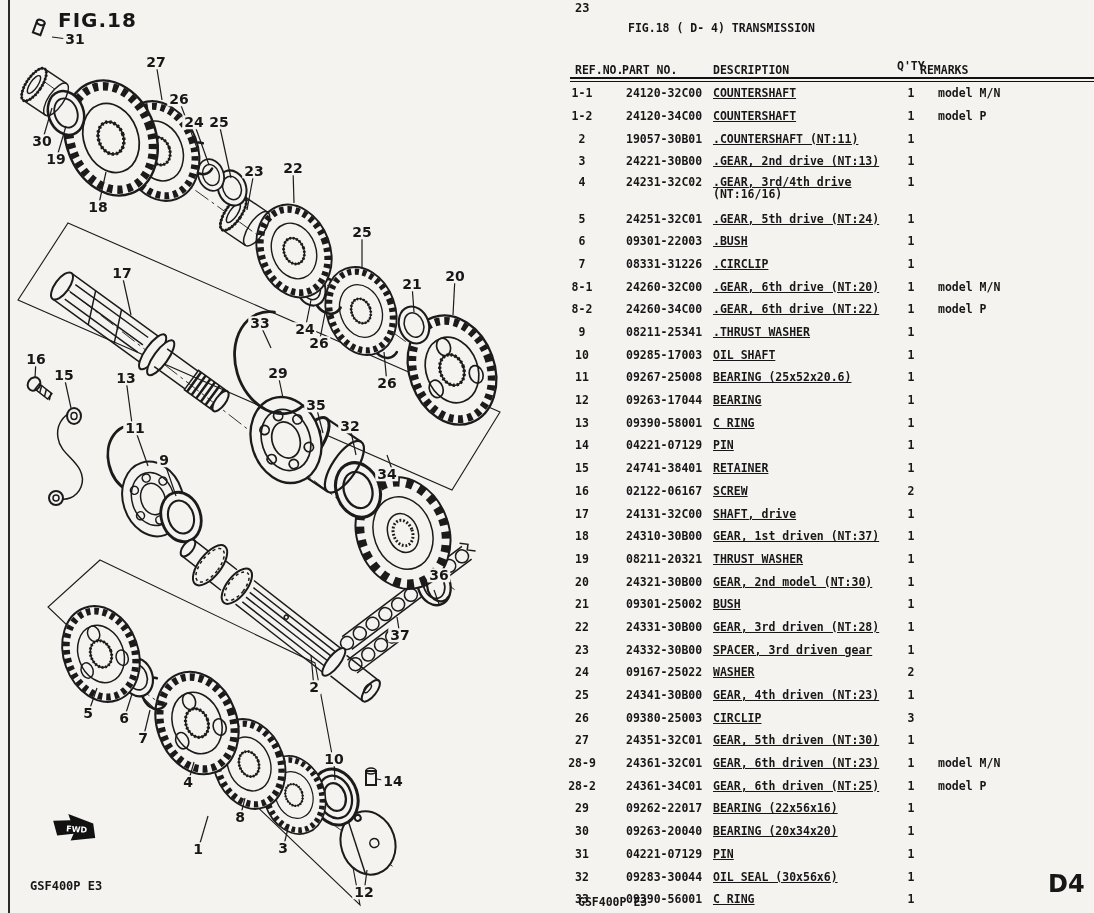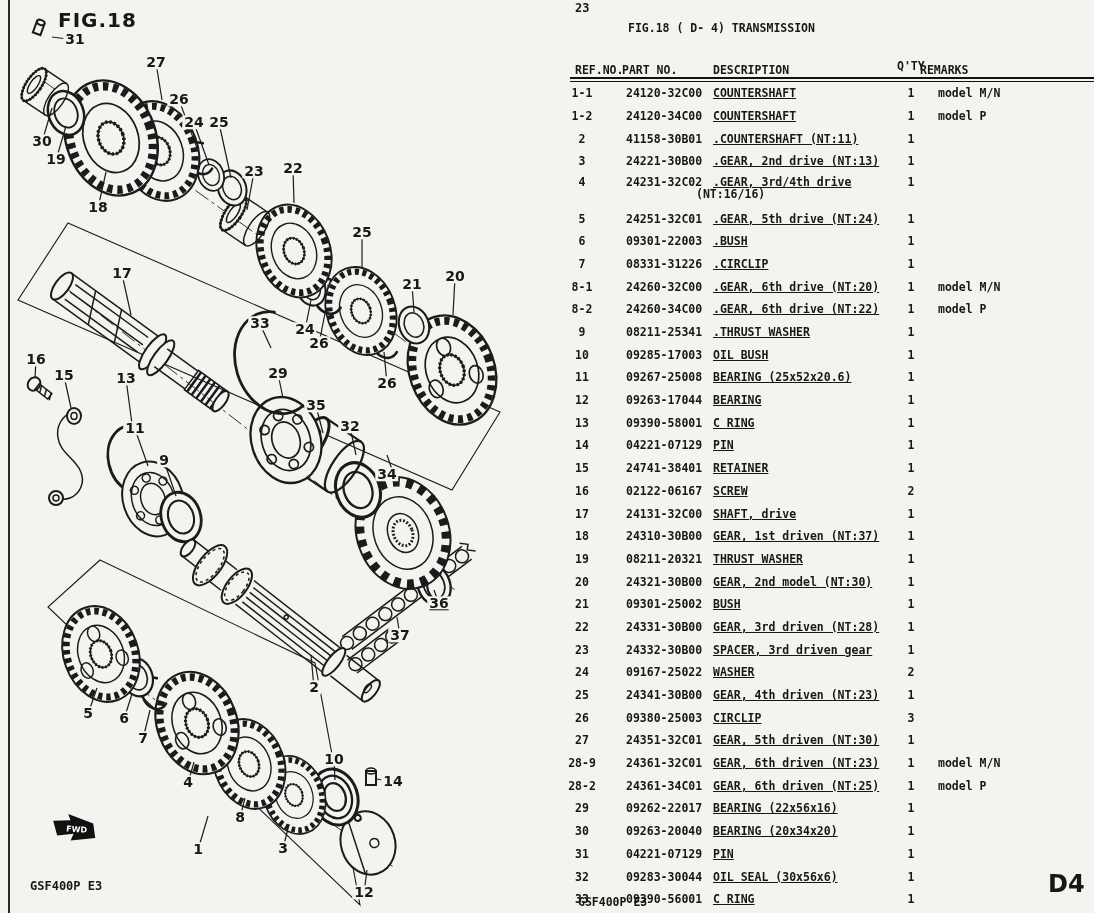--- a/index.html
+++ b/index.html
@@ -35,21 +35,21 @@
   .h-rem{left:360px;width:125px;text-align:left;}
   .hrule{position:absolute;left:10px;top:77px;width:524px;height:2px;
          border-top:2px solid #111;border-bottom:1px solid #111;}
   .rows{position:absolute;left:0;top:82px;width:534px;}
   .prow{position:relative;height:22.7px;}
   .prow.tall{height:34.5px;}
   .cell{position:absolute;top:50%;transform:translateY(-50%);white-space:nowrap;}
   .c-ref{left:0;width:44px;text-align:center;}
   .c-part{left:66px;}
   .c-desc{left:153px;text-decoration:underline;}
-  .c-desc2{left:136px;display:none;}
+  .c-desc2{left:153px;display:none;}
   .c-qty{left:340px;width:22px;text-align:center;}
   .c-rem{left:378px;}
   .tall .cell{top:2px;transform:none;}
   .tall .c-desc2{display:block;top:14px;}
   .footer-center{position:absolute;left:18px;top:895px;}
   .page-code{position:absolute;left:488px;top:870px;font:bold 24px "DejaVu Sans",sans-serif;}
 </style>
 </head>
 <body>
 
@@ -315,21 +315,21 @@
         <span class="co" style="left: 412px; top: 285px;">21</span>
         <span class="co" style="left: 455px; top: 277px;">20</span>
         <span class="co" style="left: 260px; top: 324px;">33</span>
         <span class="co" style="left: 305px; top: 330px;">24</span>
         <span class="co" style="left: 319px; top: 344px;">26</span>
         <span class="co" style="left: 387px; top: 384px;">26</span>
         <span class="co" style="left: 278px; top: 374px;">29</span>
         <span class="co" style="left: 316px; top: 406px;">35</span>
         <span class="co" style="left: 350px; top: 427px;">32</span>
         <span class="co" style="left: 387px; top: 455px; margin-top: 20px;">34</span>
-        <span class="co" style="left: 439px; top: 604px; text-decoration: underline;">36</span>
+        <span class="co" style="left: 439px; top: 576px;">36</span>
         <span class="co" style="left: 400px; top: 636px;">37</span>
         <span class="co" style="left: 122px; top: 274px;">17</span>
         <span class="co" style="left: 36px; top: 360px;">16</span>
         <span class="co" style="left: 64px; top: 376px;">15</span>
         <span class="co" style="left: 126px; top: 379px;">13</span>
         <span class="co" style="left: 135px; top: 429px;">11</span>
         <span class="co" style="left: 164px; top: 461px;">9</span>
         <span class="co" style="left: 88px; top: 714px;">5</span>
         <span class="co" style="left: 124px; top: 719px;">6</span>
         <span class="co" style="left: 143px; top: 739px;">7</span>
@@ -370,21 +370,21 @@
     <span class="cell c-ref">1-2</span>
     <span class="cell c-part">24120-34C00</span>
     <span class="cell c-desc">COUNTERSHAFT</span>
 
     <span class="cell c-qty">1</span>
     <span class="cell c-rem">model P</span>
   </div>
 
   <div class="prow">
     <span class="cell c-ref">2</span>
-    <span class="cell c-part">41158-30B01</span>
+    <span class="cell c-part">19057-30B01</span>
     <span class="cell c-desc">.COUNTERSHAFT (NT:11)</span>
 
     <span class="cell c-qty">1</span>
     <span class="cell c-rem"></span>
   </div>
 
   <div class="prow">
     <span class="cell c-ref">3</span>
     <span class="cell c-part">24221-30B00</span>
     <span class="cell c-desc">.GEAR, 2nd drive (NT:13)</span>
@@ -452,21 +452,21 @@
     <span class="cell c-part">08211-25341</span>
     <span class="cell c-desc">.THRUST WASHER</span>
 
     <span class="cell c-qty">1</span>
     <span class="cell c-rem"></span>
   </div>
 
   <div class="prow">
     <span class="cell c-ref">10</span>
     <span class="cell c-part">09285-17003</span>
-    <span class="cell c-desc">OIL BUSH</span>
+    <span class="cell c-desc">OIL SHAFT</span>
 
     <span class="cell c-qty">1</span>
     <span class="cell c-rem"></span>
   </div>
 
   <div class="prow">
     <span class="cell c-ref">11</span>
     <span class="cell c-part">09267-25008</span>
     <span class="cell c-desc">BEARING (25x52x20.6)</span>
 

